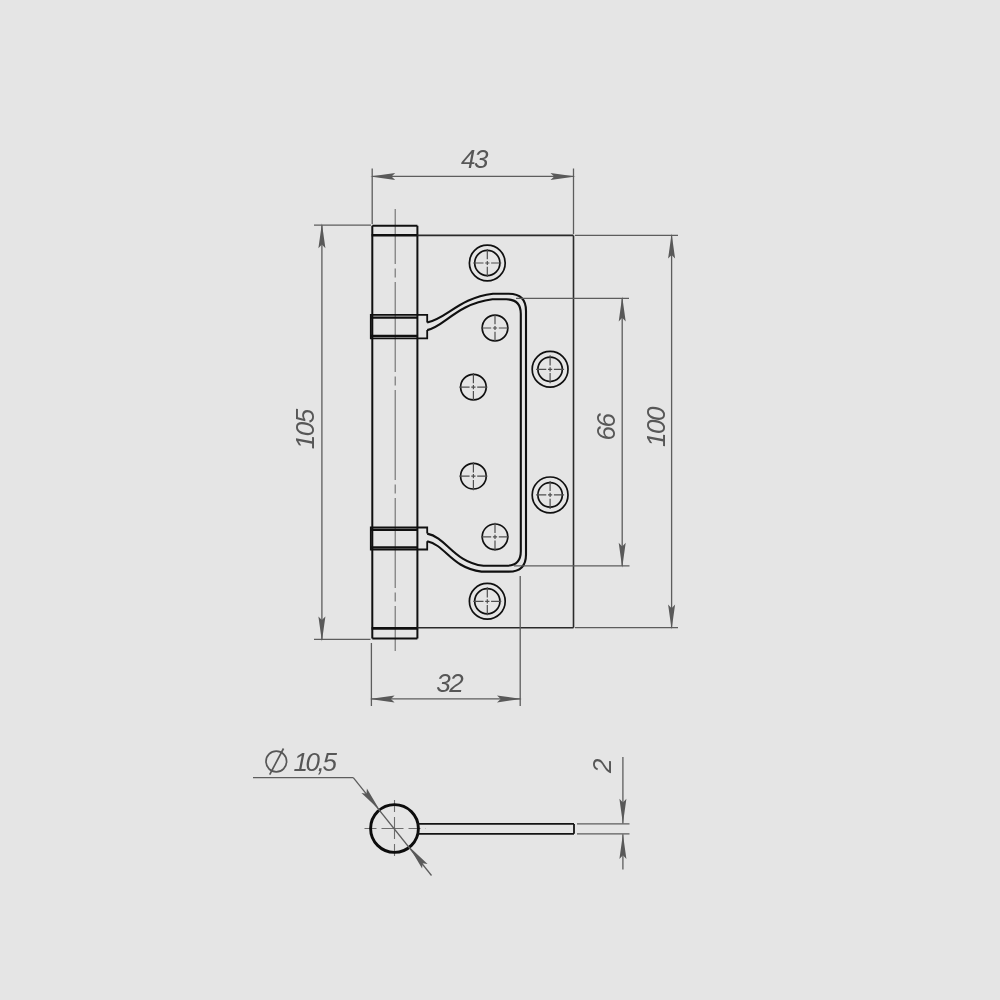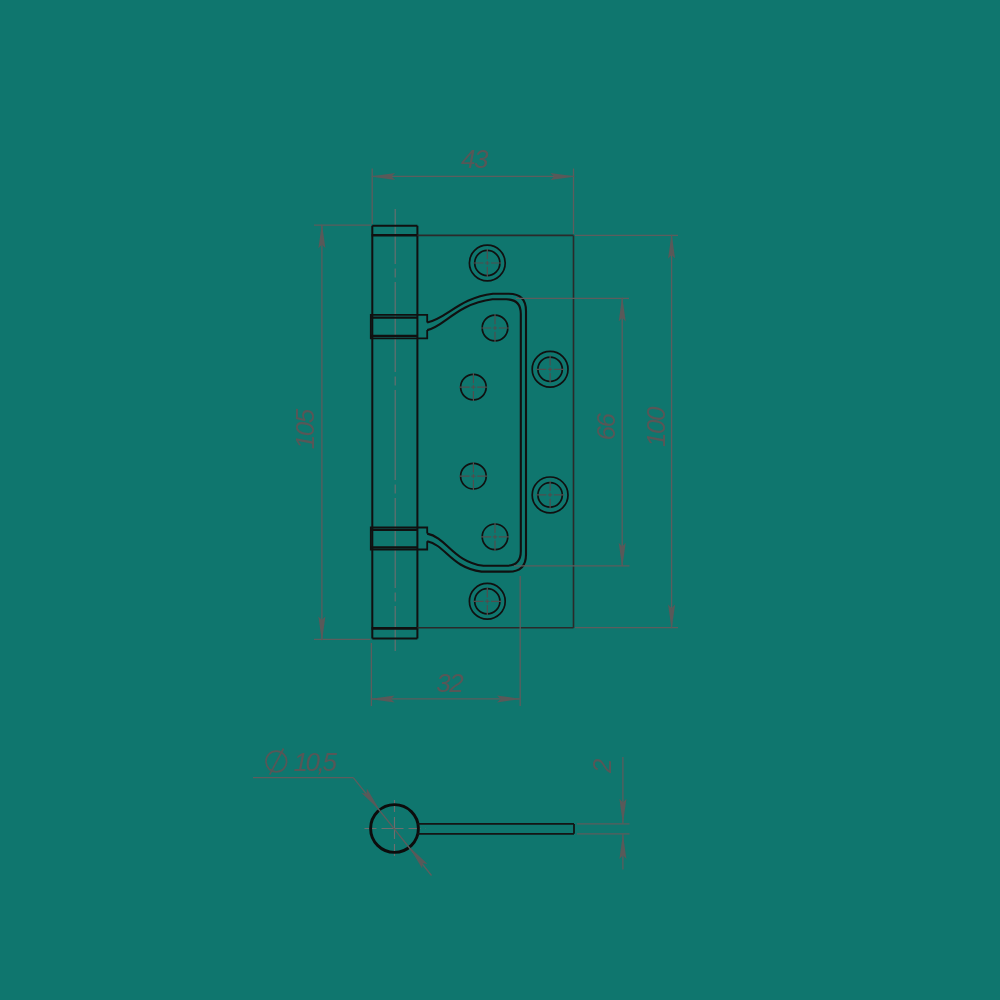--- a/index.html
+++ b/index.html
@@ -1,16 +1,16 @@
 <!DOCTYPE html>
 <html><head>
 <meta charset="utf-8">
 <style>
   html,body{margin:0;padding:0;background:#fff;}
-  .wrap{width:1000px;height:1000px;position:relative;background:#0f766e;overflow:hidden;}
+  .wrap{width:1000px;height:1000px;position:relative;background:#e5e5e5;overflow:hidden;}
   svg{display:block;}
   text{font-family:"Liberation Sans",sans-serif;font-style:italic;fill:#575757;letter-spacing:-1.5px;}
 </style>
 </head>
 <body>
 <div class="wrap">
 <svg width="1000" height="1000" viewBox="0 0 1000 1000">
 <defs>
   <path id="arr" d="M0 0 L-25 -3.5 L-21.3 0 L-25 3.5 Z" fill="#595959"></path>
 </defs>

